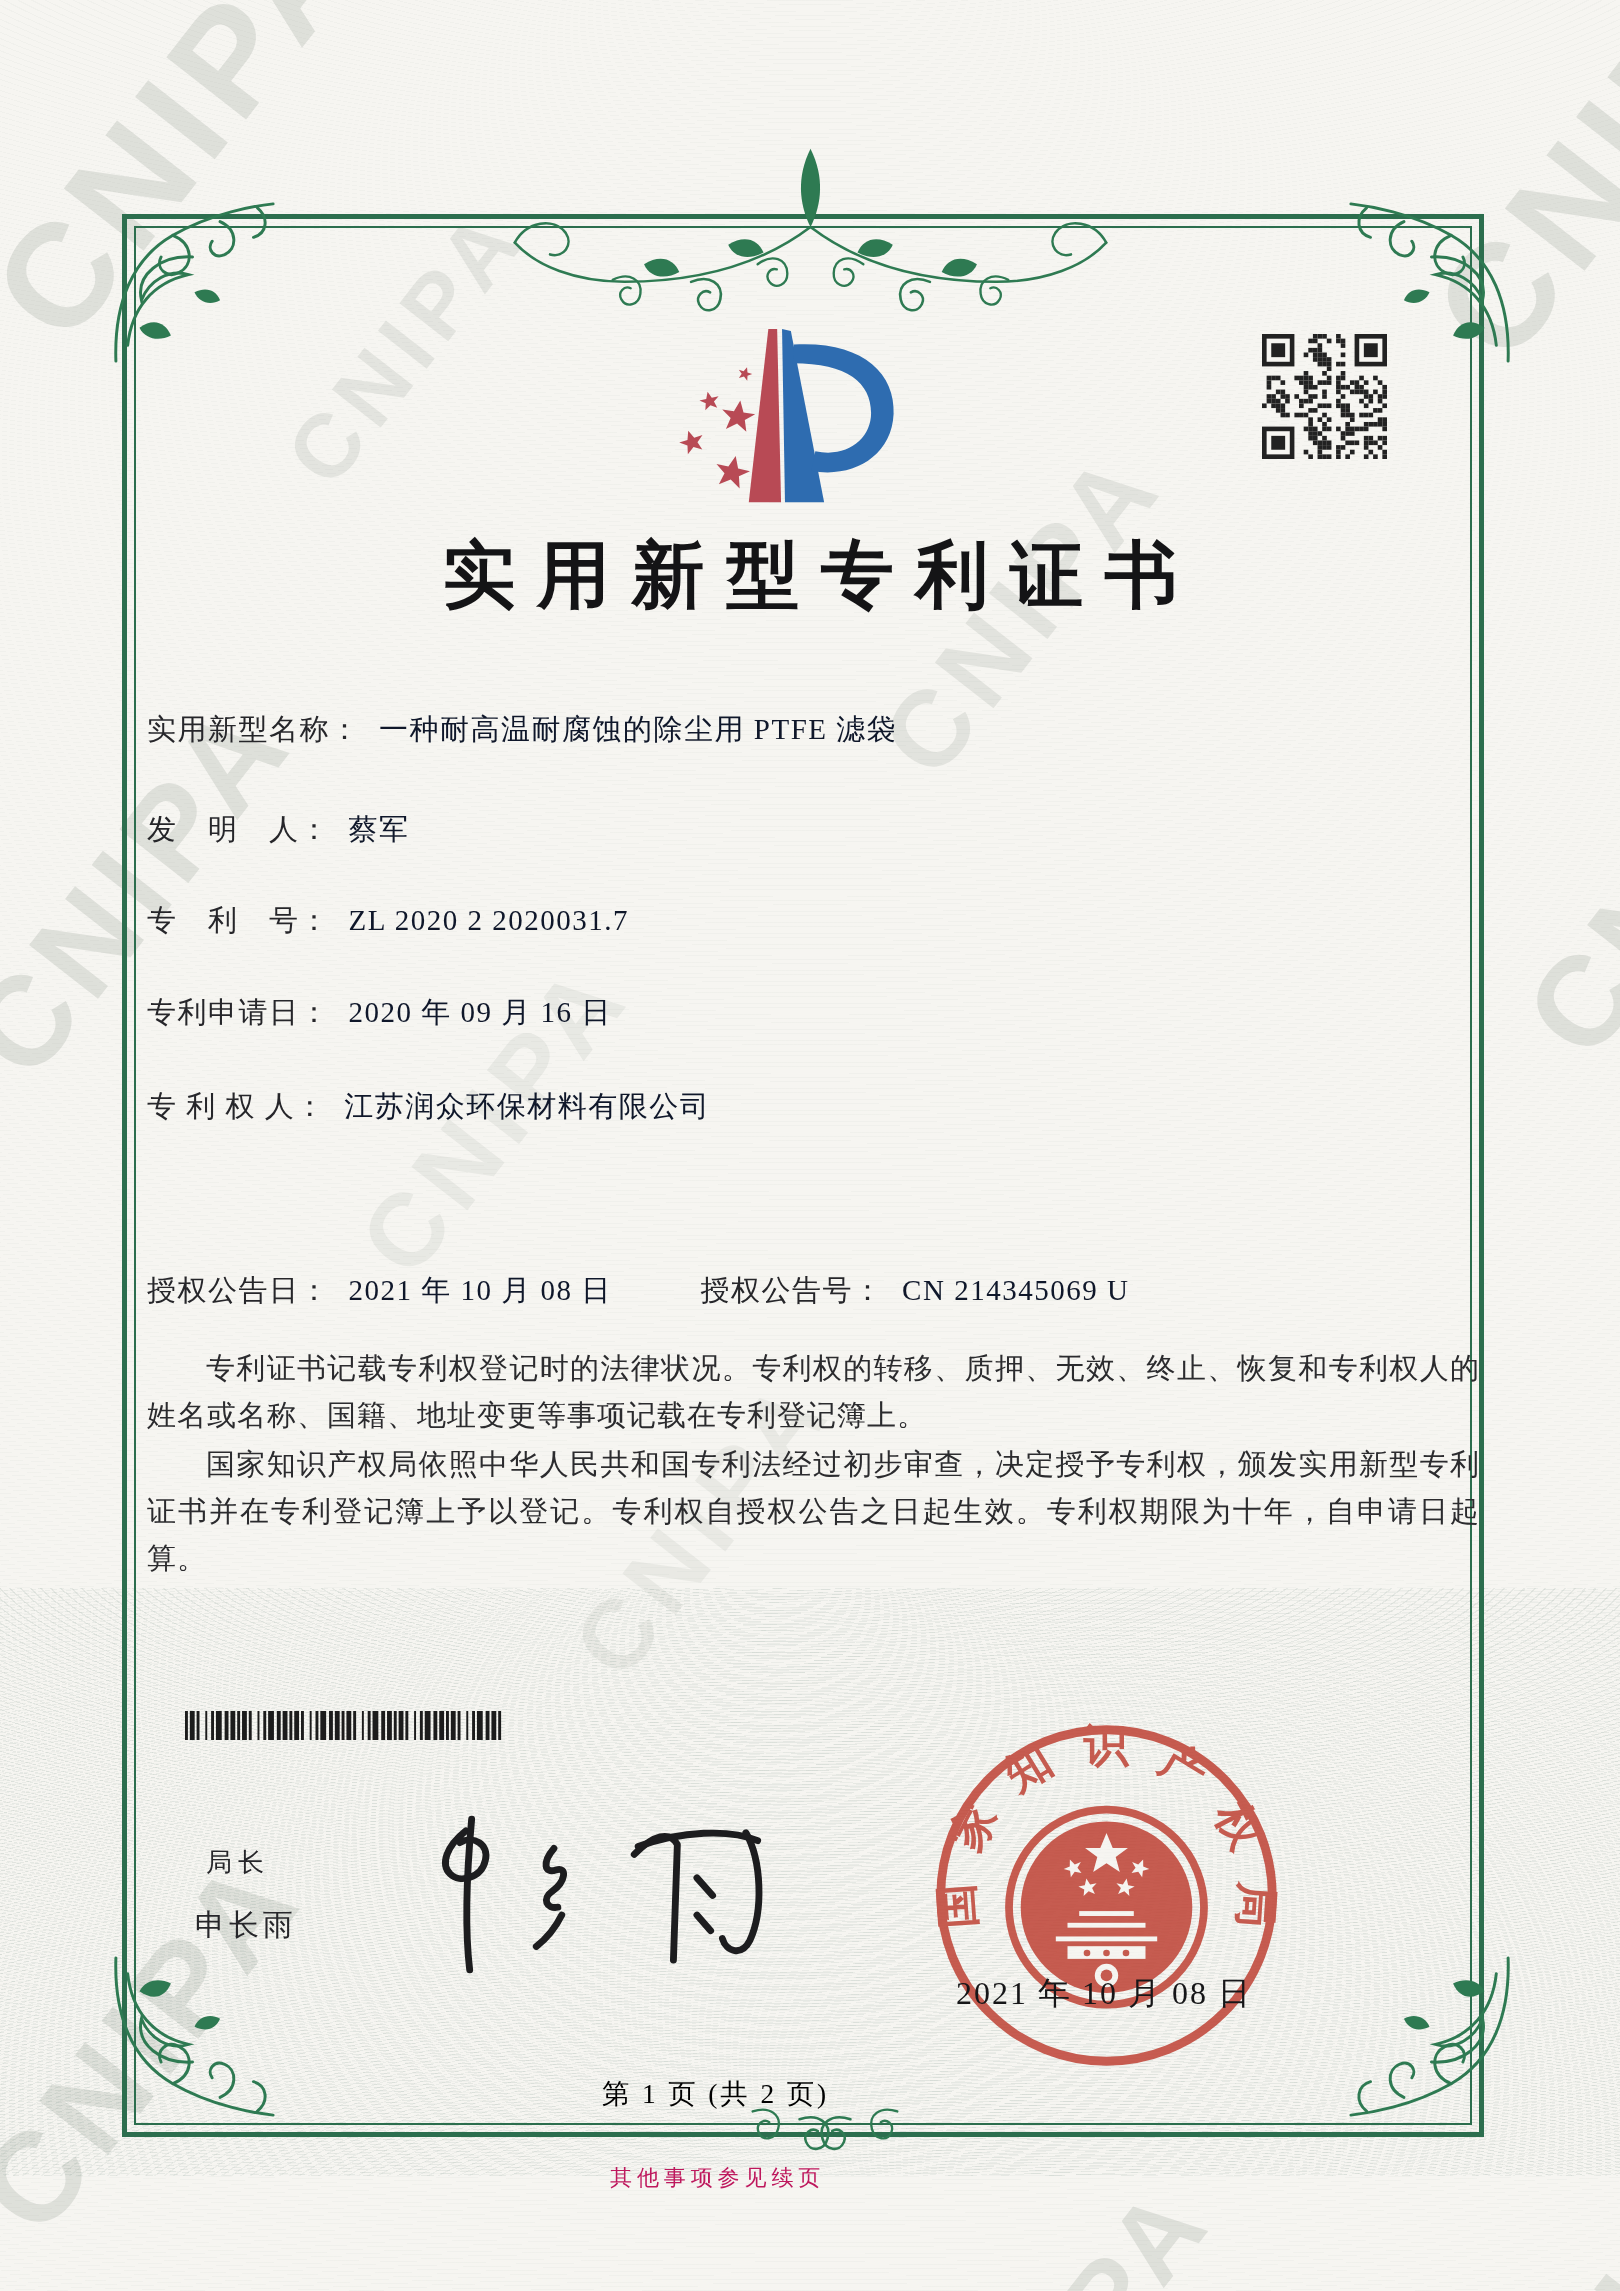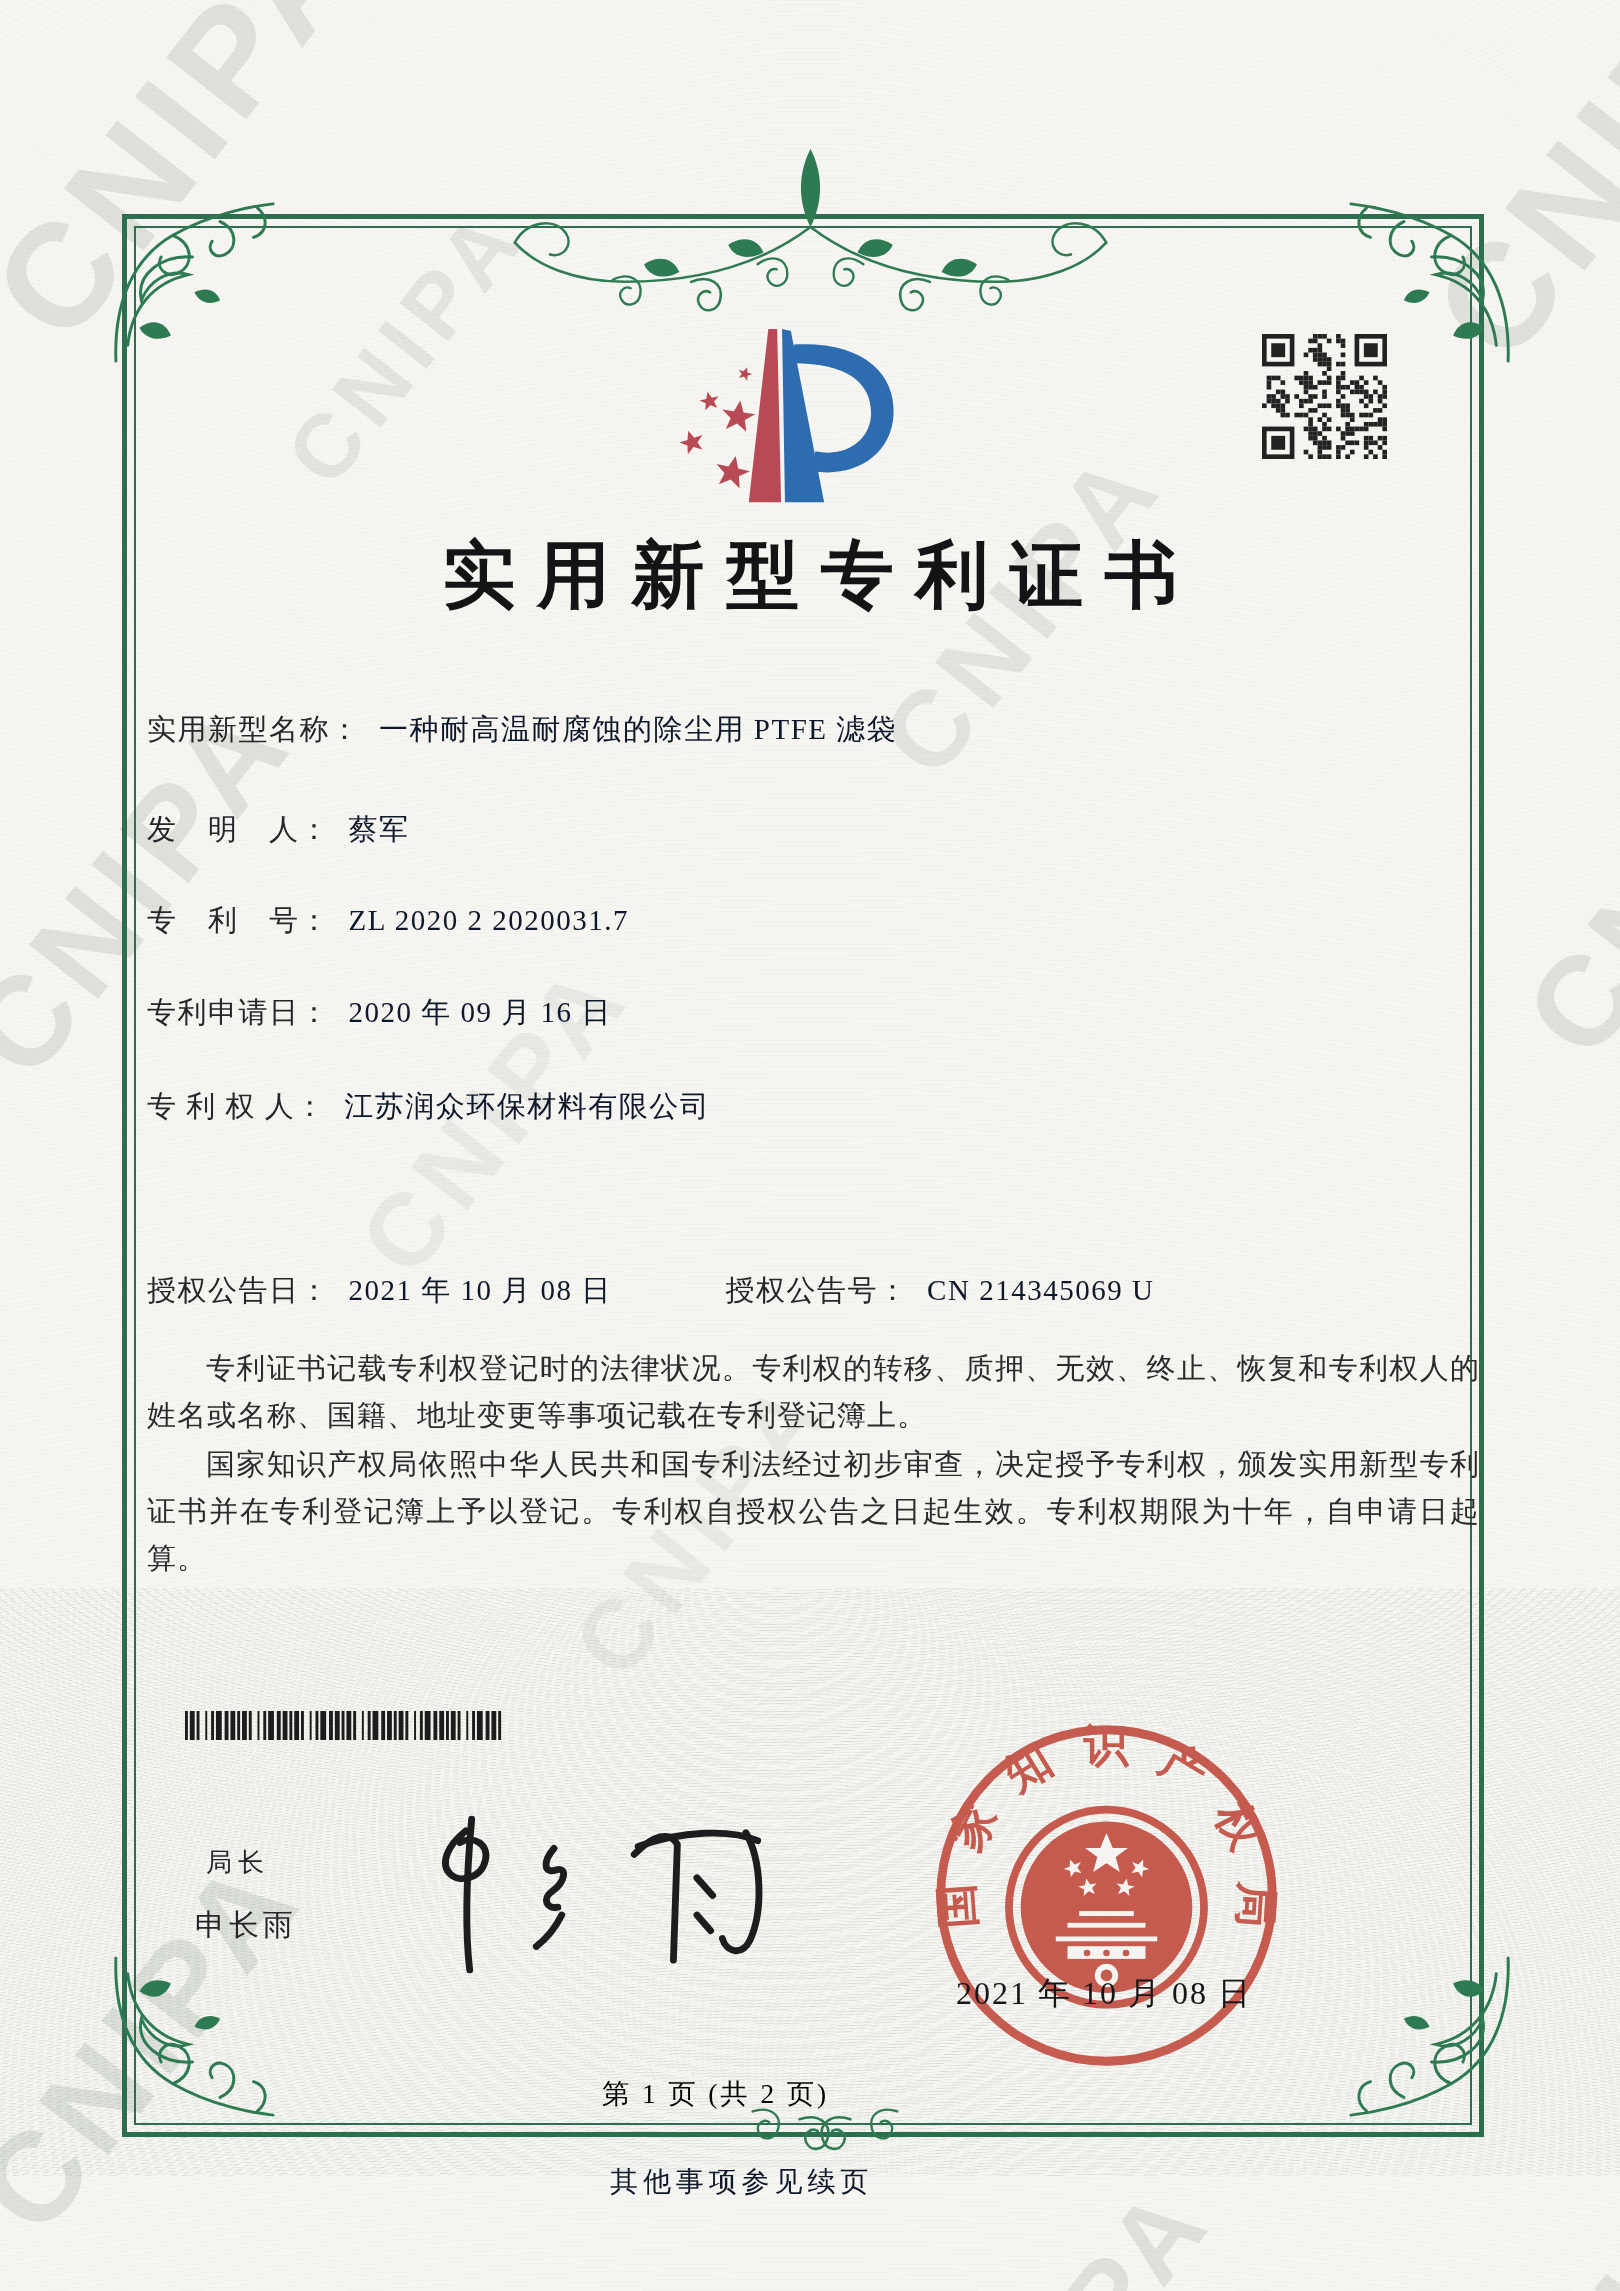--- a/index.html
+++ b/index.html
@@ -41,37 +41,37 @@
   .title{
     position:absolute;left:0;right:0;top:527px;text-align:center;
     font-size:73px;font-weight:700;letter-spacing:21.6px;color:#141416;text-indent:21.6px;
   }
   .row{position:absolute;left:147px;font-size:29px;white-space:nowrap;letter-spacing:1.5px;}
   .row .lbl{color:#26262a;}
   .row .val{color:#0f172a;margin-left:9.8px;}
   .row-name{top:710px;} .row-inventor{top:810px;} .row-patno{top:901px;}
   .row-appdate{top:993px;} .row-patentee{top:1087px;} .row-address{top:1174px;}
   .row-grant{top:1271px;}
-  .grant2{margin-left:105px;font-family:Liberation Mono, monospace;}
+  .grant2{margin-left:80px;font-family:Liberation Mono, monospace;}
   .body-text{
     position:absolute;left:147px;top:1345px;width:1333px;
     font-size:29px;line-height:47px;text-align:justify;color:#2b2b2e;letter-spacing:1px;
   }
   .body-text p{margin:0 0 2px 0;text-indent:59px;}
   .barcode{position:absolute;left:183px;top:1711px;width:323px;height:29px;}
   .director-title{position:absolute;left:206px;top:1845px;font-size:26px;letter-spacing:5.9px;}
   .director-name{position:absolute;left:195px;top:1905px;font-size:30px;letter-spacing:3.9px;}
   .signature{position:absolute;left:407px;top:1811px;width:382px;height:167px;}
   .seal{position:absolute;left:931px;top:1720px;width:351px;height:351px;}
   .seal-date{
     position:absolute;left:956px;top:1972px;width:314px;font-size:32px;color:#161618;
     letter-spacing:2px;white-space:nowrap;z-index:5;
   }
   .page-footer{position:absolute;left:549px;top:2076px;width:333px;text-align:center;font-size:27.4px;letter-spacing:2.9px;color:#000000;}
-  .continuation{position:absolute;left:610px;top:2163px;font-size:28px;letter-spacing:4.9px;color:#0f172a;}
+  .continuation{position:absolute;left:610px;top:2163px;font-size:22px;letter-spacing:4.9px;color:#be185d;}
   .defs-holder{position:absolute;width:0;height:0;overflow:hidden;}
 </style>
 </head>
 <body>
 
 <div class="page">
 
   <svg class="defs-holder" aria-hidden="true">
     <defs>
       <path id="starp" d="M0,-10 L2.9,-3.1 10,-3.1 4.3,1.2 6.2,8.1 0,4 -6.2,8.1 -4.3,1.2 -10,-3.1 -2.9,-3.1 Z"></path>

